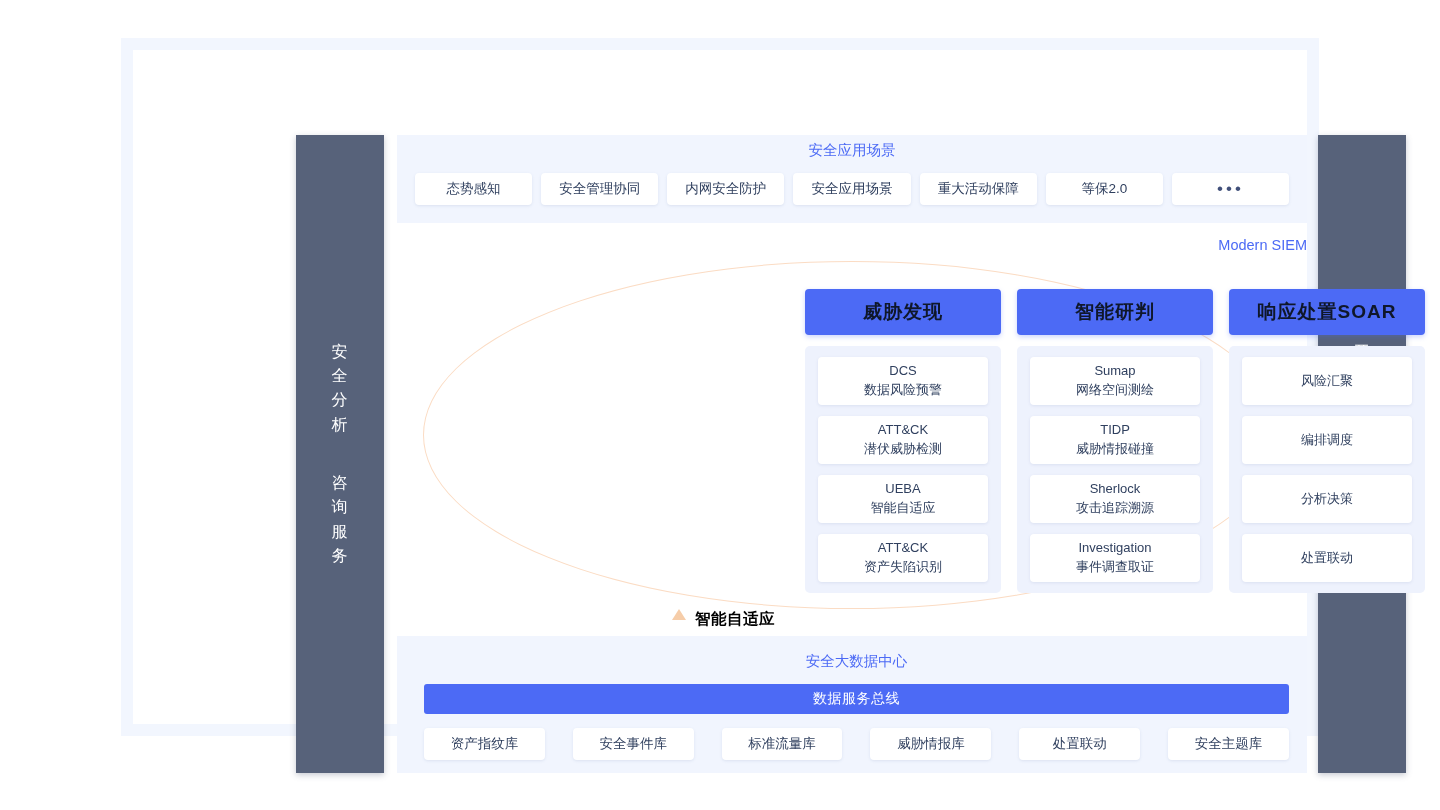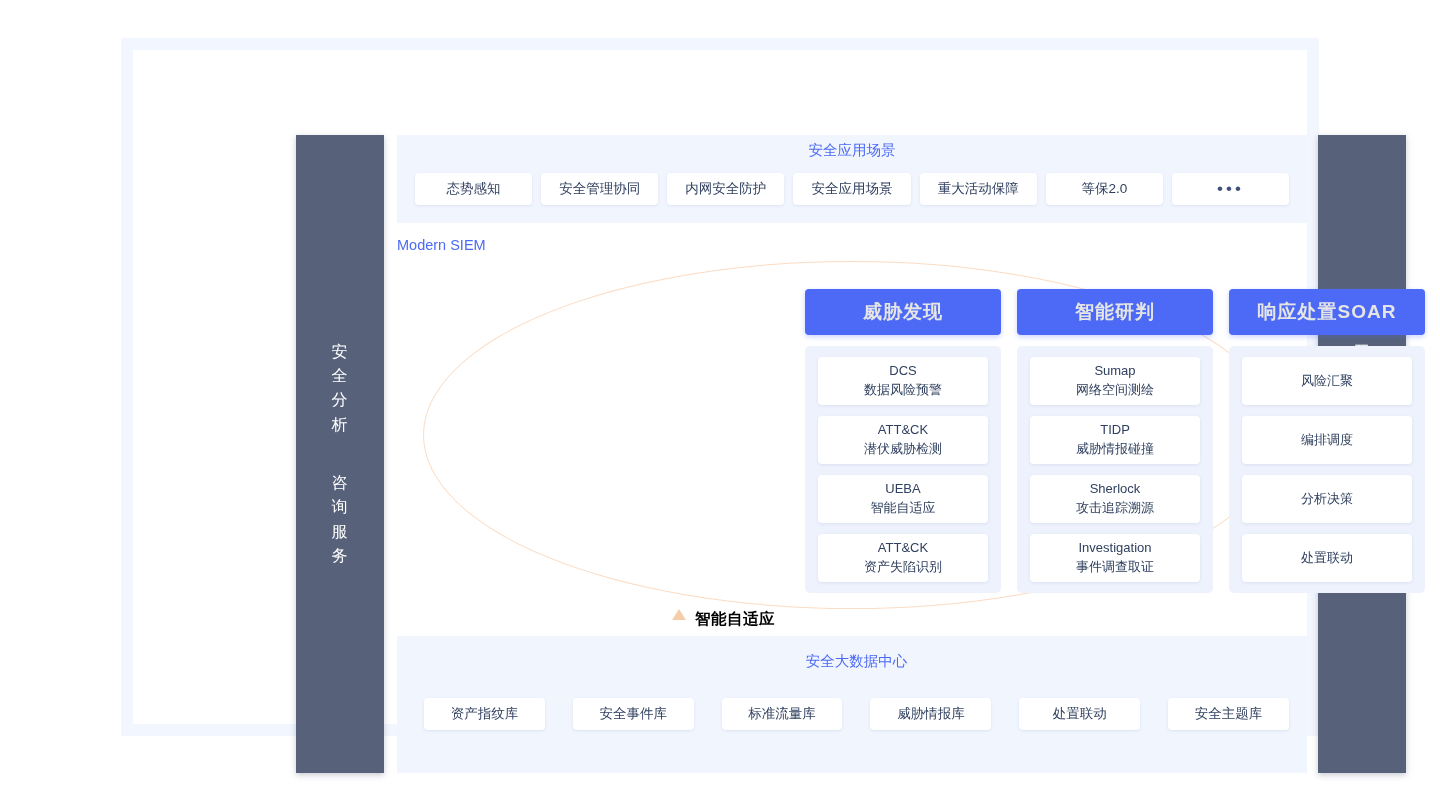--- a/index.html
+++ b/index.html
@@ -85,21 +85,21 @@
   
   .mid{
     position:absolute;
     left:264px;top:173px;
     width:910px;height:413px;
     background:#ffffff;
   }
   .siem-label{
     position:absolute;
     top:14px;left:0;right:0;
-    text-align:left;
+    text-align:right;
     color:#4c6af5;
     font-size:14.5px;
   }
   .ellipse{
     position:absolute;
     left:26px;top:38px;
     width:858px;height:348px;
     border:1px solid #fbdcc4;
     border-radius:50%;
     box-sizing:border-box;
@@ -130,21 +130,21 @@
     left:408px;top:66px;
     width:620px;
     display:flex;
     gap:16px;
   }
   .col{width:196px;}
   .col-head{
     height:46px;
     background:#4c6af5;
     border-radius:4px;
-    color:#e5e5e5;
+    color:#0f172a;
     font-size:19px;
     font-weight:bold;
     display:flex;
     align-items:center;
     justify-content:center;
     letter-spacing:1px;
     box-shadow:0 2px 5px rgba(76,106,245,.28);
   }
   .col-body{
     margin-top:11px;
@@ -327,20 +327,21 @@
             <div class="card">
               <div class="cn">处置联动</div>
             </div>
           </div>
         </div>
       </div>
   </div>
 
   <div class="data-band">
     <div class="band-title">安全大数据中心</div>
+    <div class="bus">数据服务总线</div>
     <div class="db-row" id="db-row">
         <div class="db">资产指纹库</div>
         <div class="db">安全事件库</div>
         <div class="db">标准流量库</div>
         <div class="db">威胁情报库</div>
         <div class="db">处置联动</div>
         <div class="db">安全主题库</div>
       </div>
   </div>
 

